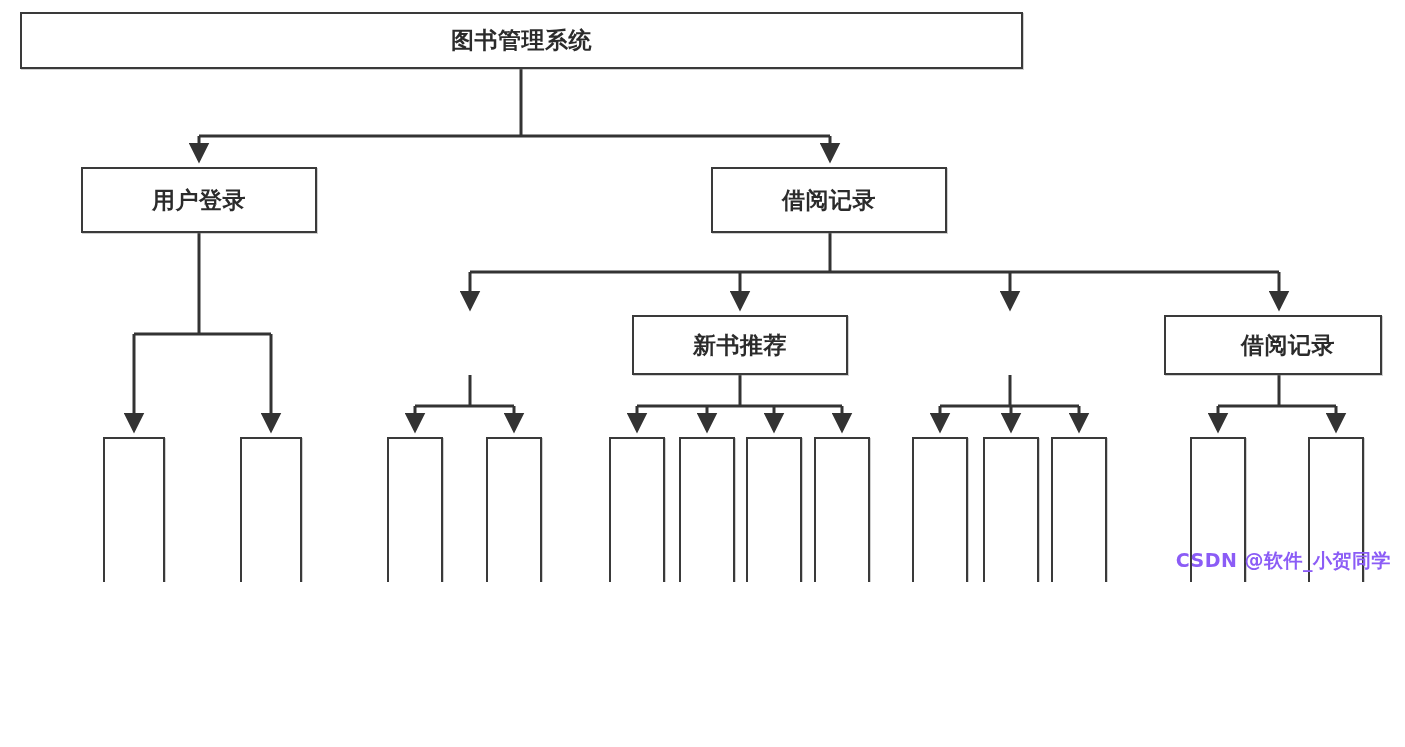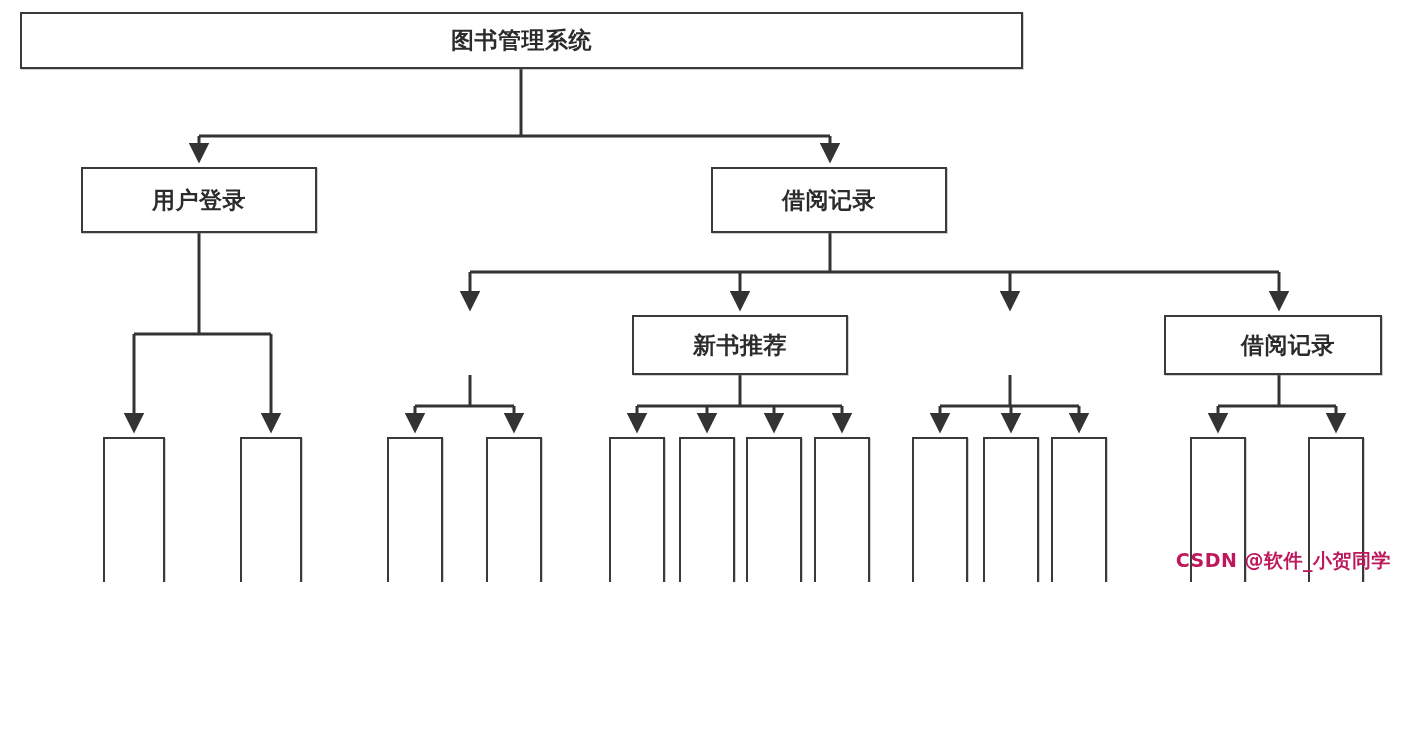--- a/index.html
+++ b/index.html
@@ -56,21 +56,21 @@
     font-size: 23px;
     line-height: 1.12;
     letter-spacing: 3px;
     white-space: nowrap;
   }
   #watermark {
     position: absolute;
     right: 14px;
     bottom: 8px;
     font-size: 19px;
-    color: #be185d;
+    color: #8b5cf6;
     letter-spacing: 0.5px;
     user-select: none;
     white-space: nowrap;
   }
 </style>
 </head>
 <body>
 
 <div id="canvas">
 

